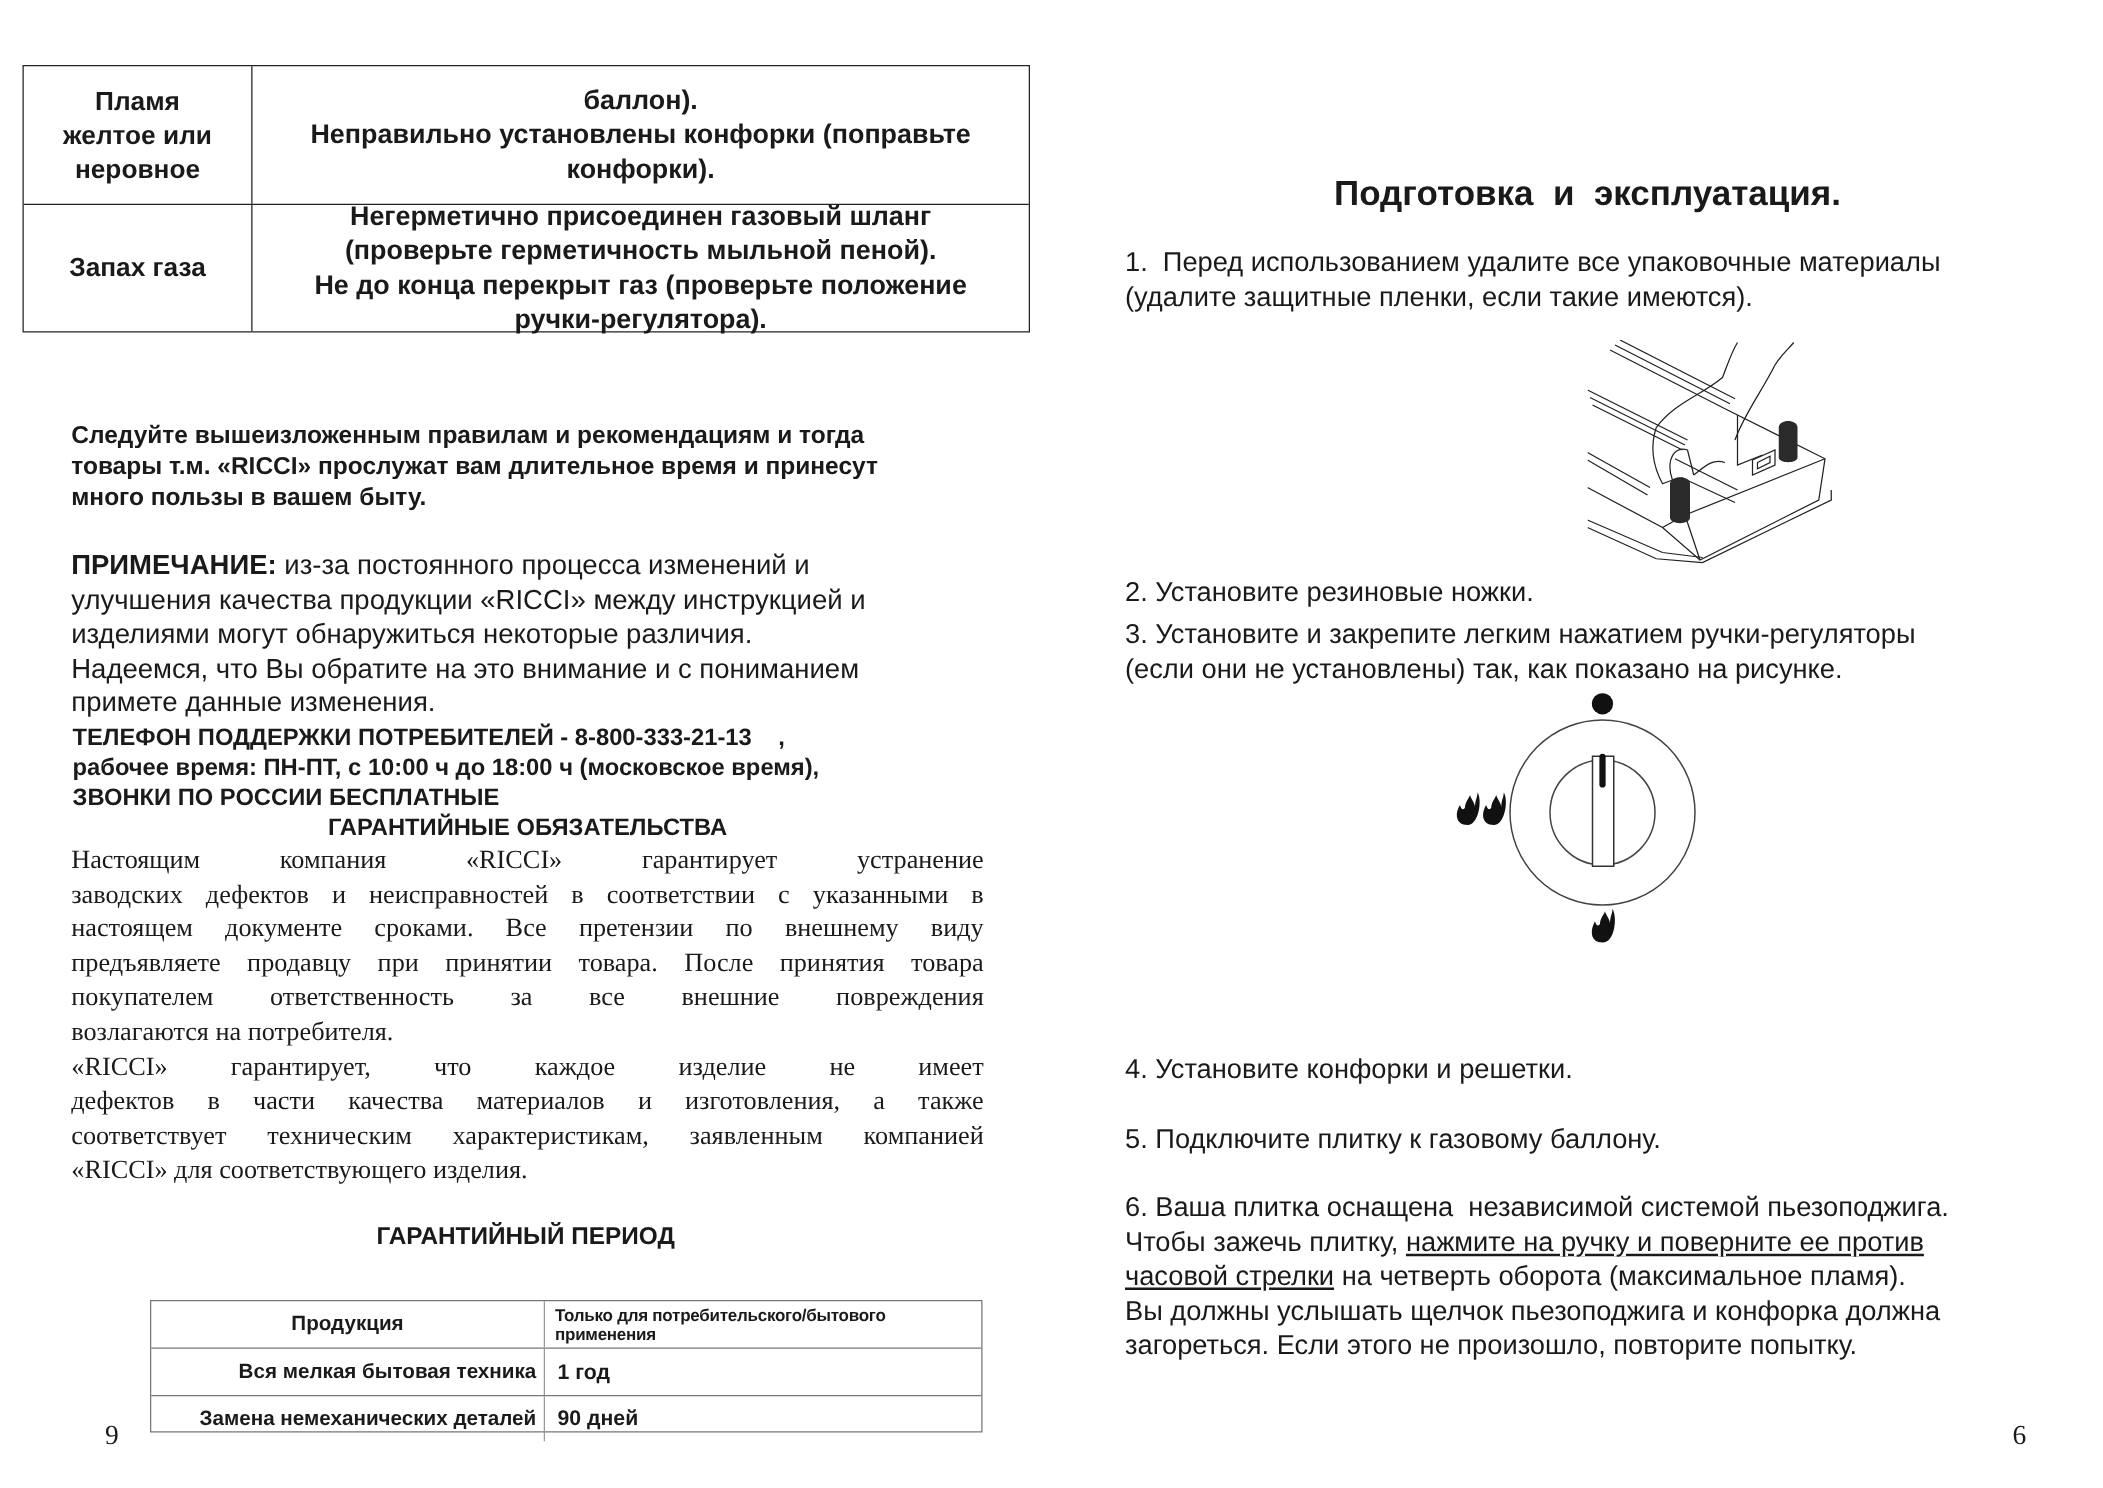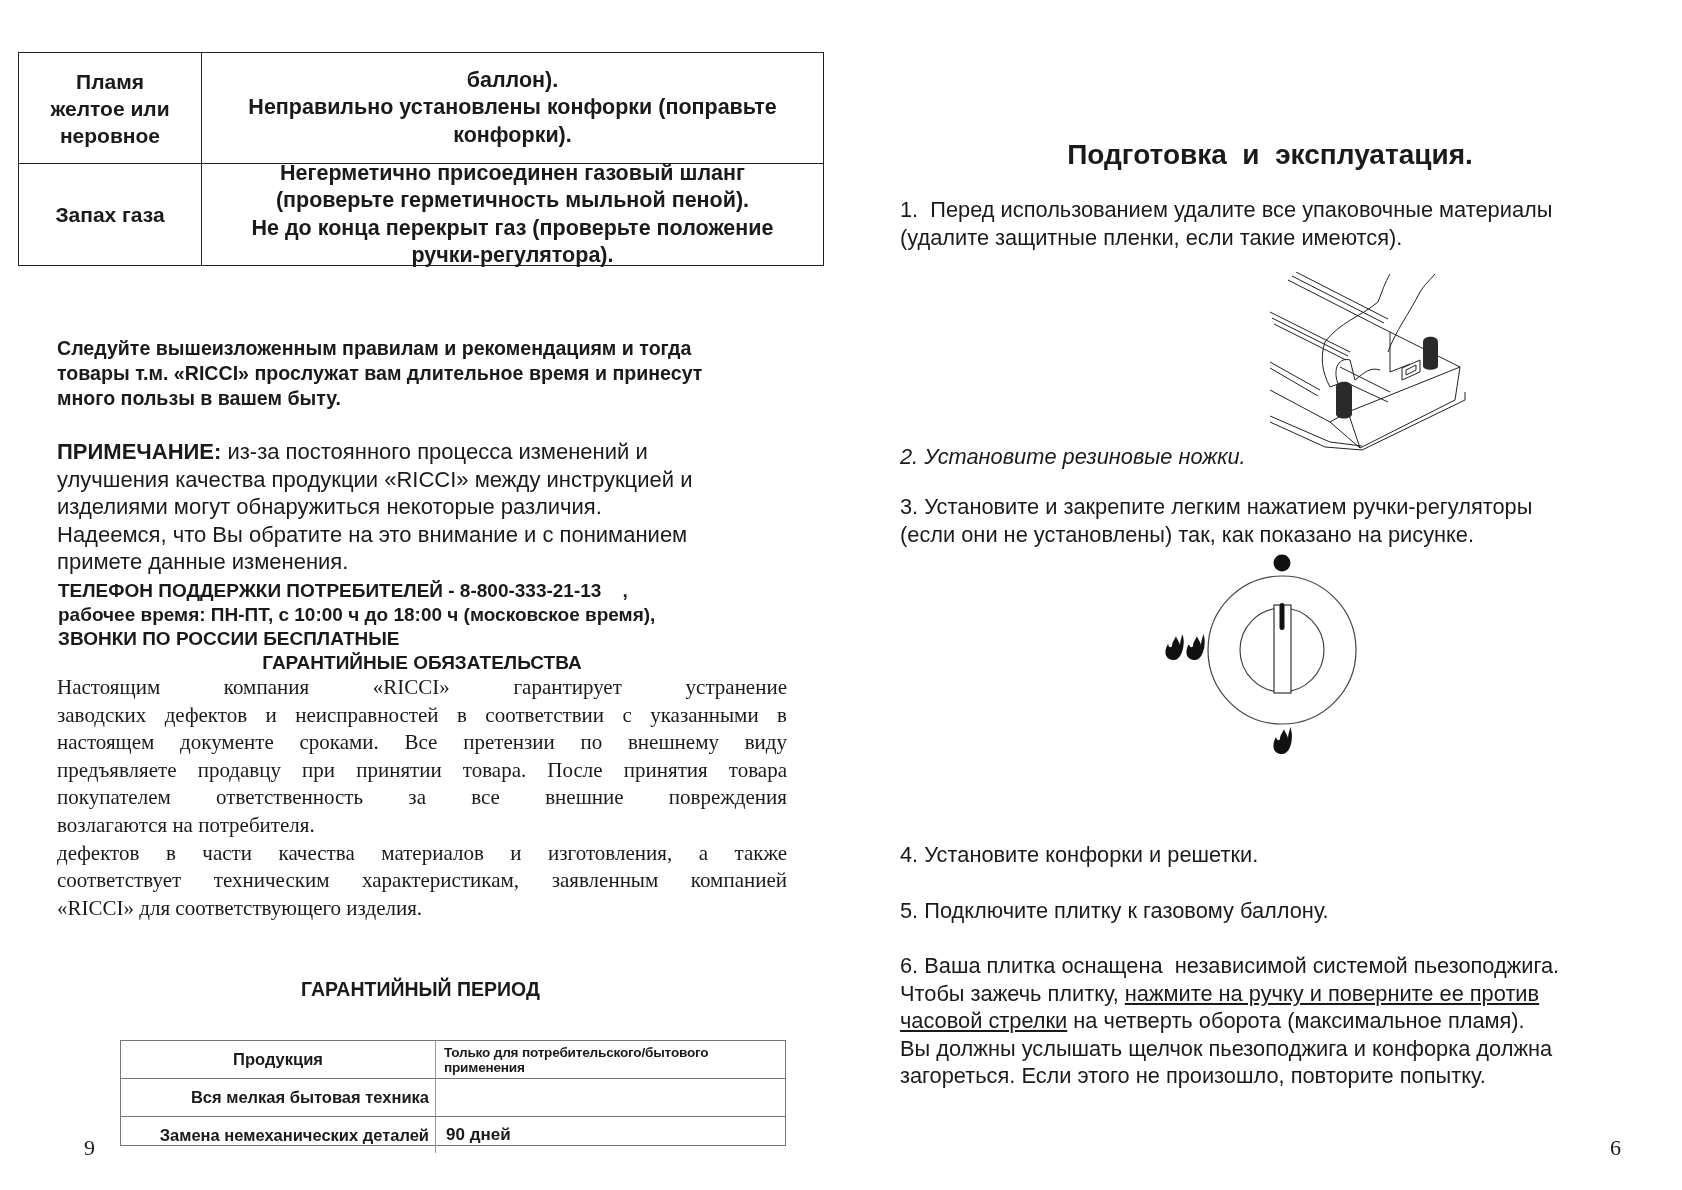--- a/index.html
+++ b/index.html
@@ -101,34 +101,36 @@
 <div class="abs serif warranty-body">
   <p>
     <span style="display:block" class="jl">Настоящим компания «RICCI» гарантирует устранение</span>
     <span style="display:block" class="jl">заводских дефектов и неисправностей в соответствии с указанными в</span>
     <span style="display:block" class="jl">настоящем документе  сроками. Все претензии по внешнему виду</span>
     <span style="display:block" class="jl">предъявляете продавцу при принятии товара. После принятия товара</span>
     <span style="display:block" class="jl">покупателем ответственность за все внешние повреждения</span>
     <span style="display:block">возлагаются на потребителя.</span>
   </p>
   <p>
+    <span style="display:block" class="jl"> «RICCI» гарантирует, что каждое изделие не имеет</span>
     <span style="display:block" class="jl">дефектов в части качества материалов и изготовления, а также</span>
     <span style="display:block" class="jl">соответствует техническим характеристикам, заявленным компанией</span>
     <span style="display:block">«RICCI» для соответствующего изделия.</span>
   </p>
 </div>
 
 <div class="abs sans period-title">ГАРАНТИЙНЫЙ ПЕРИОД</div>
 <div id="period" class="sans">
   <div class="prow">
     <div class="pc1 center">Продукция</div>
     <div class="pc2 small">Только для потребительского/бытового применения</div>
   </div>
   <div class="prow">
     <div class="pc1">Вся мелкая бытовая техника</div>
+    <div class="pc2">1 год</div>
   </div>
   <div class="prow">
     <div class="pc1">Замена немеханических деталей</div>
     <div class="pc2">90 дней</div>
   </div>
 </div>
 
 <div class="abs serif pnum" style="left:84px; top:1135px;">9</div>
 
 <div class="abs sans r-title" style="white-space:pre">Подготовка  и  эксплуатация.</div>
@@ -154,21 +156,21 @@
     <path d="M118 80 C125 60, 140 40, 150 20 C155 12, 160 8, 165 2"></path>
     <path d="M55 70 C50 85, 52 100, 60 115 L68 112 C62 95, 70 85, 80 88 L85 108"></path>
     <path d="M85 108 C95 100, 100 95, 110 98"></path>
     <path d="M120 60 L120 100 L140 92"></path>
     <path d="M70 95 L120 120 M75 110 L118 130"></path>
   </g>
   <path d="M66 115 C66 108, 82 108, 82 115 L82 142 C82 148, 66 148, 66 142 Z" fill="#2a2a2a"></path>
   <path d="M153 70 C153 63, 168 63, 168 70 L168 94 C168 99, 153 99, 153 94 Z" fill="#2a2a2a"></path>
 </svg>
 
-<div class="abs sans r-text" style="top:443px;font-style:italic;">2.  Установите резиновые ножки.</div>
+<div class="abs sans r-text" style="top:460px;">2.  Установите резиновые ножки.</div>
 
 <div class="abs sans r-text" style="top:493px;">
   <div>3.  Установите и закрепите легким нажатием ручки-регуляторы</div>
   <div>(если они не установлены) так, как показано на рисунке.</div>
 </div>
 
 <svg class="abs" style="left:1150px; top:550px;" width="280" height="220" viewBox="0 0 280 220">
   <circle cx="132" cy="13" r="8.5" fill="#111"></circle>
   <circle cx="132" cy="100" r="74" fill="none" stroke="#444" stroke-width="1.2"></circle>
   <circle cx="132" cy="100" r="42" fill="none" stroke="#444" stroke-width="1.2"></circle>

